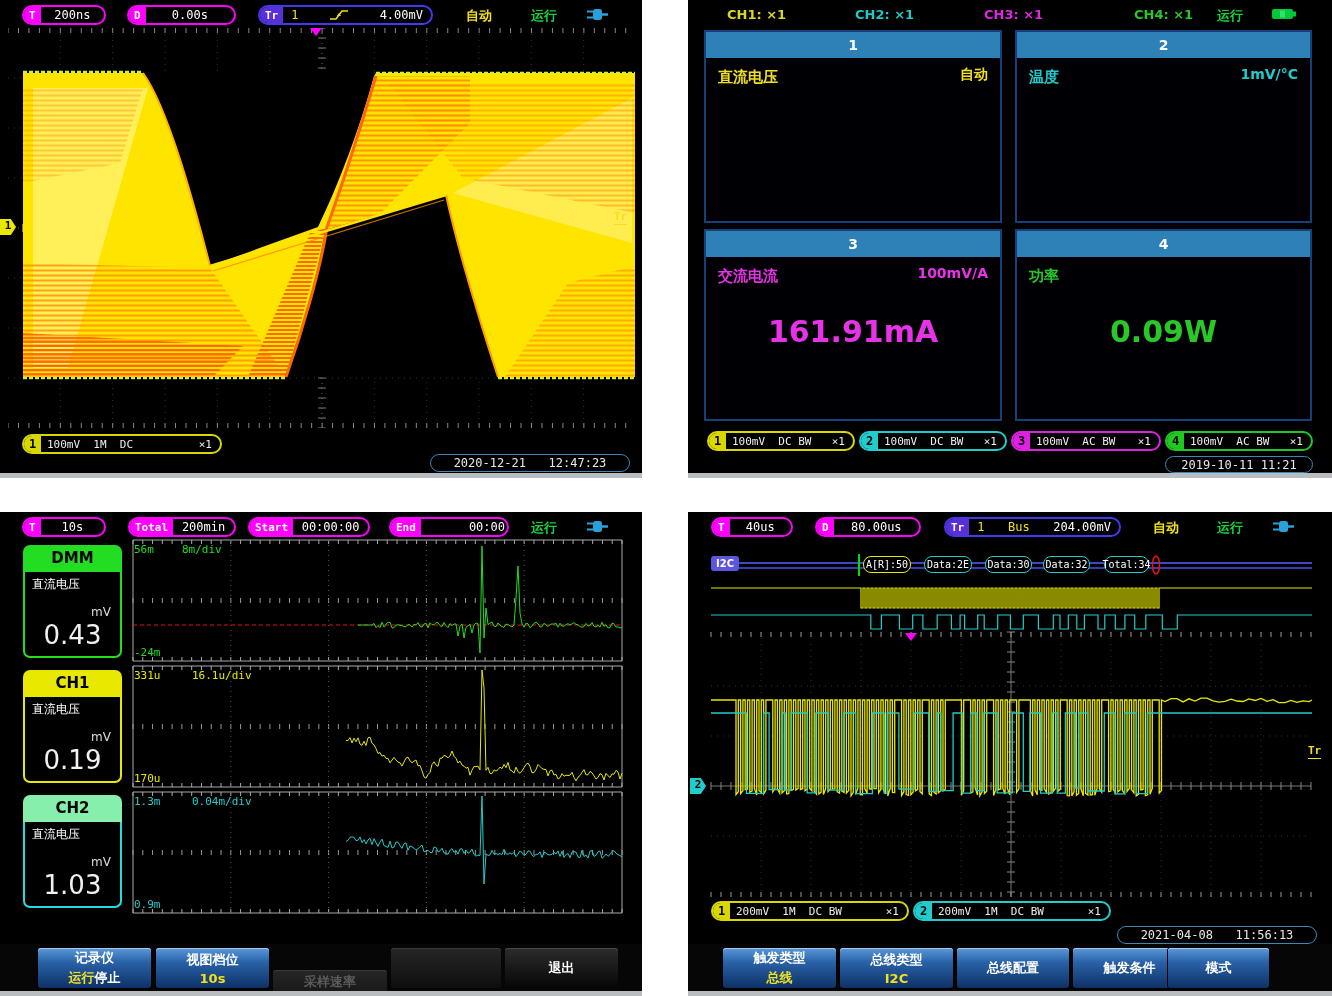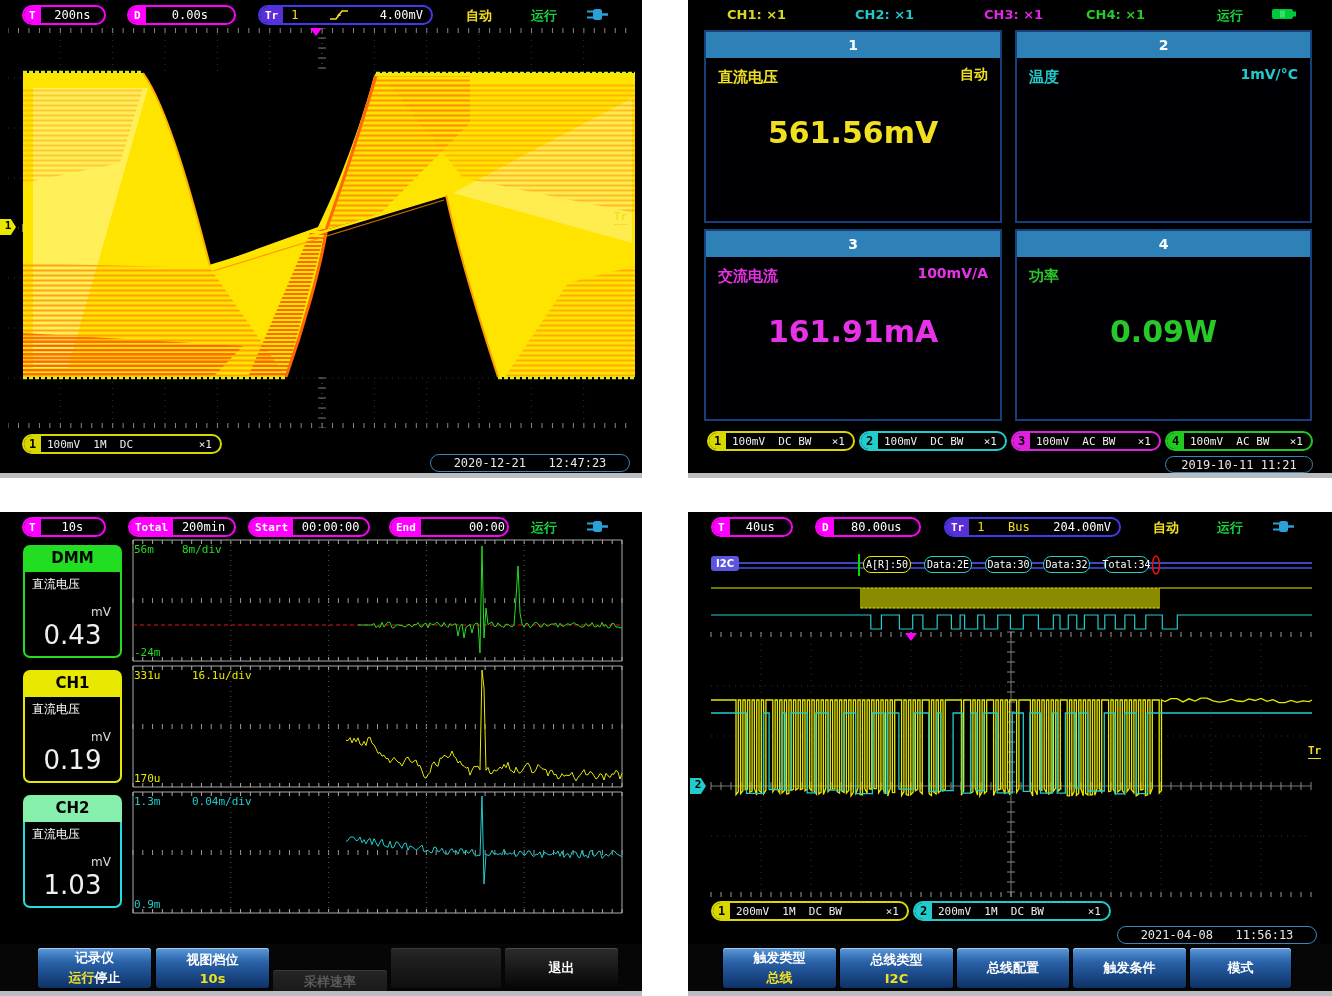--- a/index.html
+++ b/index.html
@@ -411,33 +411,32 @@
     <span>2020-12-21</span>
     <span>12:47:23</span>
   </div>
   <div class="btm-strip"></div>
 </div>
 
 <div class="panel" id="panel-dmm">
   <div class="stat" style="left:39px;color:#d8d820;">CH1: ×1</div>
   <div class="stat" style="left:167px;color:#20c8c8;">CH2: ×1</div>
   <div class="stat" style="left:296px;color:#e028e0;">CH3: ×1</div>
-  <div class="stat" style="left:398px;color:#28c828;">CH4: ×1</div>
+  <div class="stat" style="left:446px;color:#28c828;">CH4: ×1</div>
   <div class="stat g" style="left:529px;">运行</div>
   <svg style="left:583px;top:8px;position:absolute" width="26" height="12" viewBox="0 0 26 12">
     <rect x="1" y="1" width="21" height="10" rx="2" fill="#00c83c"></rect>
     <rect x="22" y="3.5" width="3" height="5" fill="#00c83c"></rect>
     <rect x="9" y="2.5" width="5" height="7" fill="#35e06a"></rect>
   </svg>
 
   <div class="mcard" style="left:16px;top:30px;width:298px;height:193px;">
     <div class="tit">1</div>
     <div class="lab y">直流电压</div>
     <div class="mode y">自动</div>
-    <div class="bigv y">561.56mV</div>
   </div>
   <div class="mcard" style="left:327px;top:30px;width:297px;height:193px;">
     <div class="tit">2</div>
     <div class="lab c">温度</div>
     <div class="mode c">1mV/°C</div>
   </div>
   <div class="mcard" style="left:16px;top:229px;width:298px;height:192px;">
     <div class="tit">3</div>
     <div class="lab m">交流电流</div>
     <div class="mode m">100mV/A</div>
@@ -1345,18 +1344,18 @@
     <div class="sk" style="left:152px;width:113px;">
       <div class="l1">总线类型</div>
       <div class="l2">I2C</div>
     </div>
     <div class="sk" style="left:269px;width:112px;">
       <div class="l1">总线配置</div>
     </div>
     <div class="sk" style="left:385px;width:113px;">
       <div class="l1">触发条件</div>
     </div>
-    <div class="sk" style="left:502px;width:101px;">
+    <div class="sk" style="left:480px;width:101px;">
       <div class="l1">模式</div>
     </div>
   </div>
   <div class="btm-strip"></div>
 </div>
 
 </body></html>

